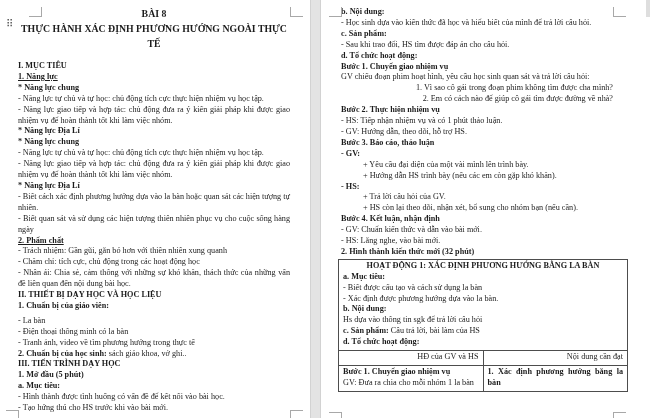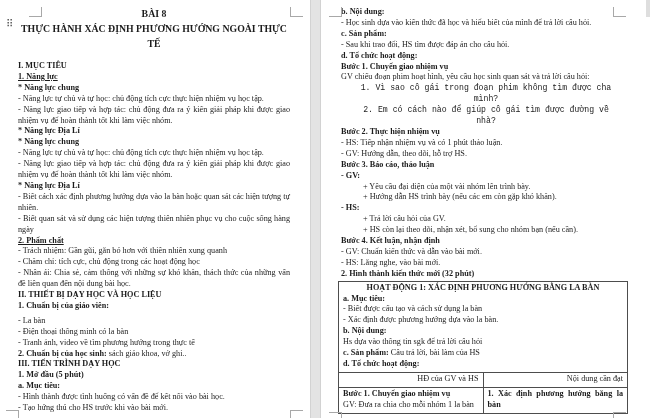--- a/index.html
+++ b/index.html
@@ -12,21 +12,21 @@
             border-left:1px solid #d2d2d2;border-right:1px solid #d2d2d2;box-sizing:border-box;}
   .content-left{position:absolute;left:18px;top:6px;width:272px;}
   .content-right{position:absolute;left:20px;top:7px;width:272px;}
   .doc-title{margin:0;font-size:9.8px;line-height:15px;font-weight:bold;text-align:center;}
   .title-block{margin-bottom:10px;}
   .para{margin:0;font-size:8.2px;line-height:10.9px;text-align:justify;}
   .s-normal{font-weight:normal;}
   .s-bold{font-weight:bold;}
   .s-heading{font-weight:bold;}
   .s-heading-underline{font-weight:bold;text-decoration:underline;}
-  .s-list-num{padding-left:18px;text-align:center;font-family:Liberation Mono, monospace;}
+  .s-list-num{padding-left:18px;text-align:right;}
   .s-list-plus{padding-left:22px;text-align:left;}
   .s-gap-top{margin-top:4px;}
   .para .lead{font-weight:bold;}
   table.activity{border-collapse:collapse;width:290px;margin-left:-3px;margin-top:1px;table-layout:fixed;}
   table.activity td{border:1px solid #4d4d4d;padding:1px 4px 2px 4px;vertical-align:top;}
   table.activity .caption-p{font-weight:bold;text-align:center;}
   table.activity td.col-left{width:63%;}
   table.activity td.col-right{width:37%;}
   table.activity .hdr-p{font-weight:normal;text-align:right;}
   .cm{position:absolute;width:12px;height:9px;pointer-events:none;z-index:5;}
@@ -93,21 +93,21 @@
           <p class="para s-bold">d. Tổ chức hoạt động:</p>
           <p class="para s-bold">Bước 1. Chuyển giao nhiệm vụ</p>
           <p class="para s-normal">GV chiếu đoạn phim hoạt hình, yêu cầu học sinh quan sát và trả lời câu hỏi:</p>
           <p class="para s-list-num">1. Vì sao cô gái trong đoạn phim không tìm được cha mình?</p>
           <p class="para s-list-num">2. Em có cách nào để giúp cô gái tìm được đường về nhà?</p>
           <p class="para s-bold">Bước 2. Thực hiện nhiệm vụ</p>
           <p class="para s-normal">- HS: Tiếp nhận nhiệm vụ và có 1 phút thảo luận.</p>
           <p class="para s-normal">- GV: Hướng dẫn, theo dõi, hỗ trợ HS.</p>
           <p class="para s-bold">Bước 3. Báo cáo, thảo luận</p>
           <p class="para s-bold">- GV:</p>
-          <p class="para s-list-plus">+ Yêu cầu đại diện của một vài nhóm lên trình bày.</p>
+          <p class="para s-list-plus">+ Yêu cầu đại diện của một vài mình lên trình bày.</p>
           <p class="para s-list-plus">+ Hướng dẫn HS trình bày (nếu các em còn gặp khó khăn).</p>
           <p class="para s-bold">- HS:</p>
           <p class="para s-list-plus">+ Trả lời câu hỏi của GV.</p>
           <p class="para s-list-plus">+ HS còn lại theo dõi, nhận xét, bổ sung cho nhóm bạn (nếu cần).</p>
           <p class="para s-bold">Bước 4. Kết luận, nhận định</p>
           <p class="para s-normal">- GV: Chuẩn kiến thức và dẫn vào bài mới.</p>
           <p class="para s-normal">- HS: Lắng nghe, vào bài mới.</p>
           <p class="para s-bold">2. Hình thành kiến thức mới (32 phút)</p>
         </div>
 

